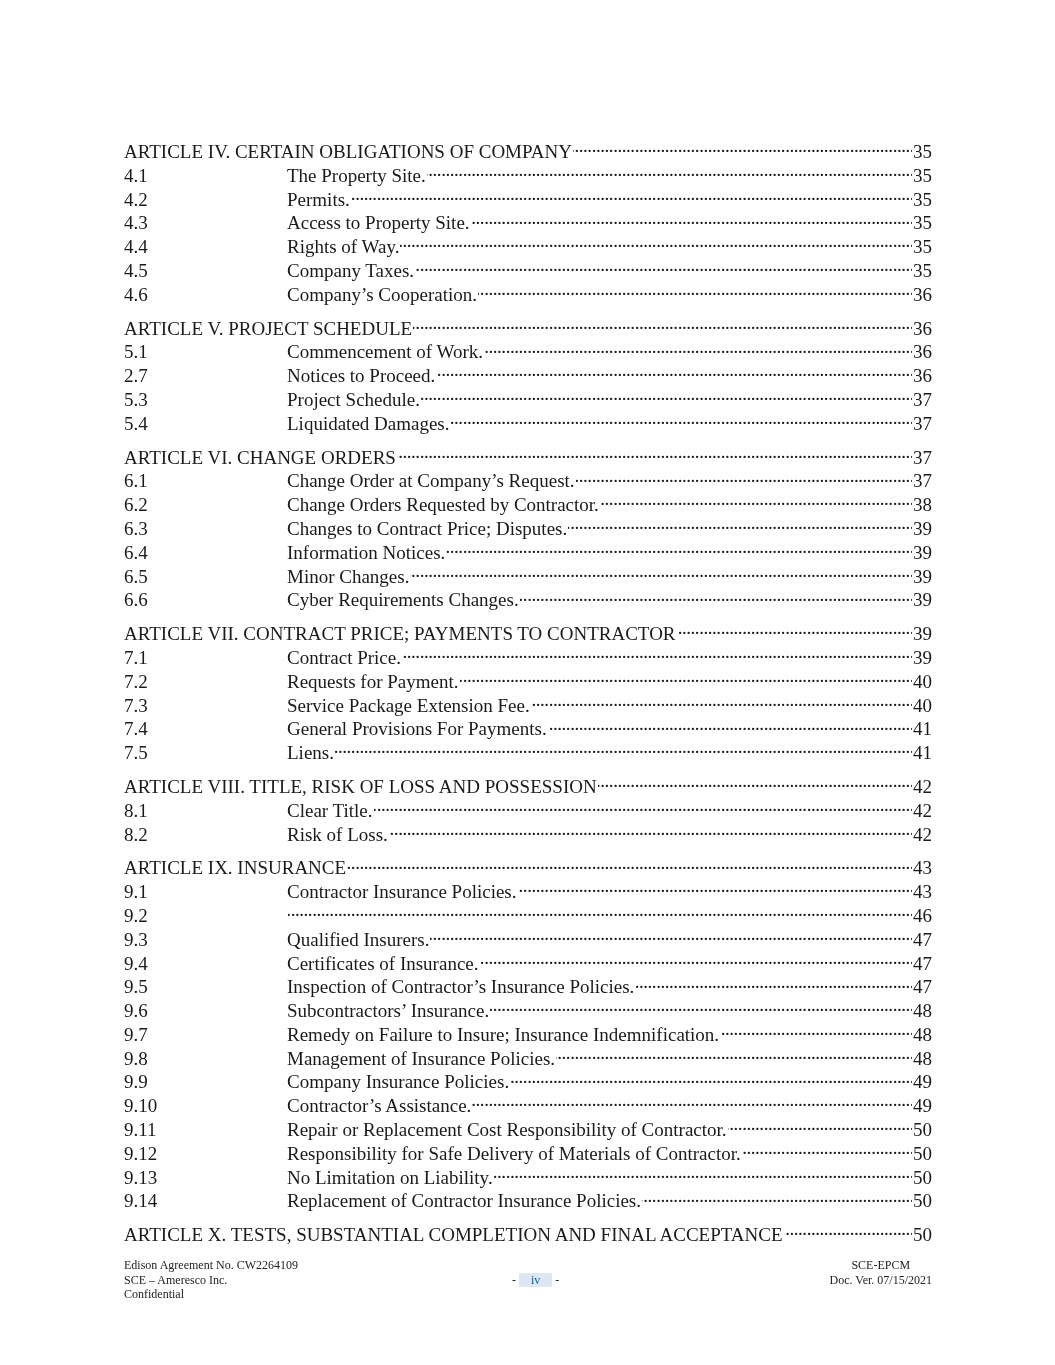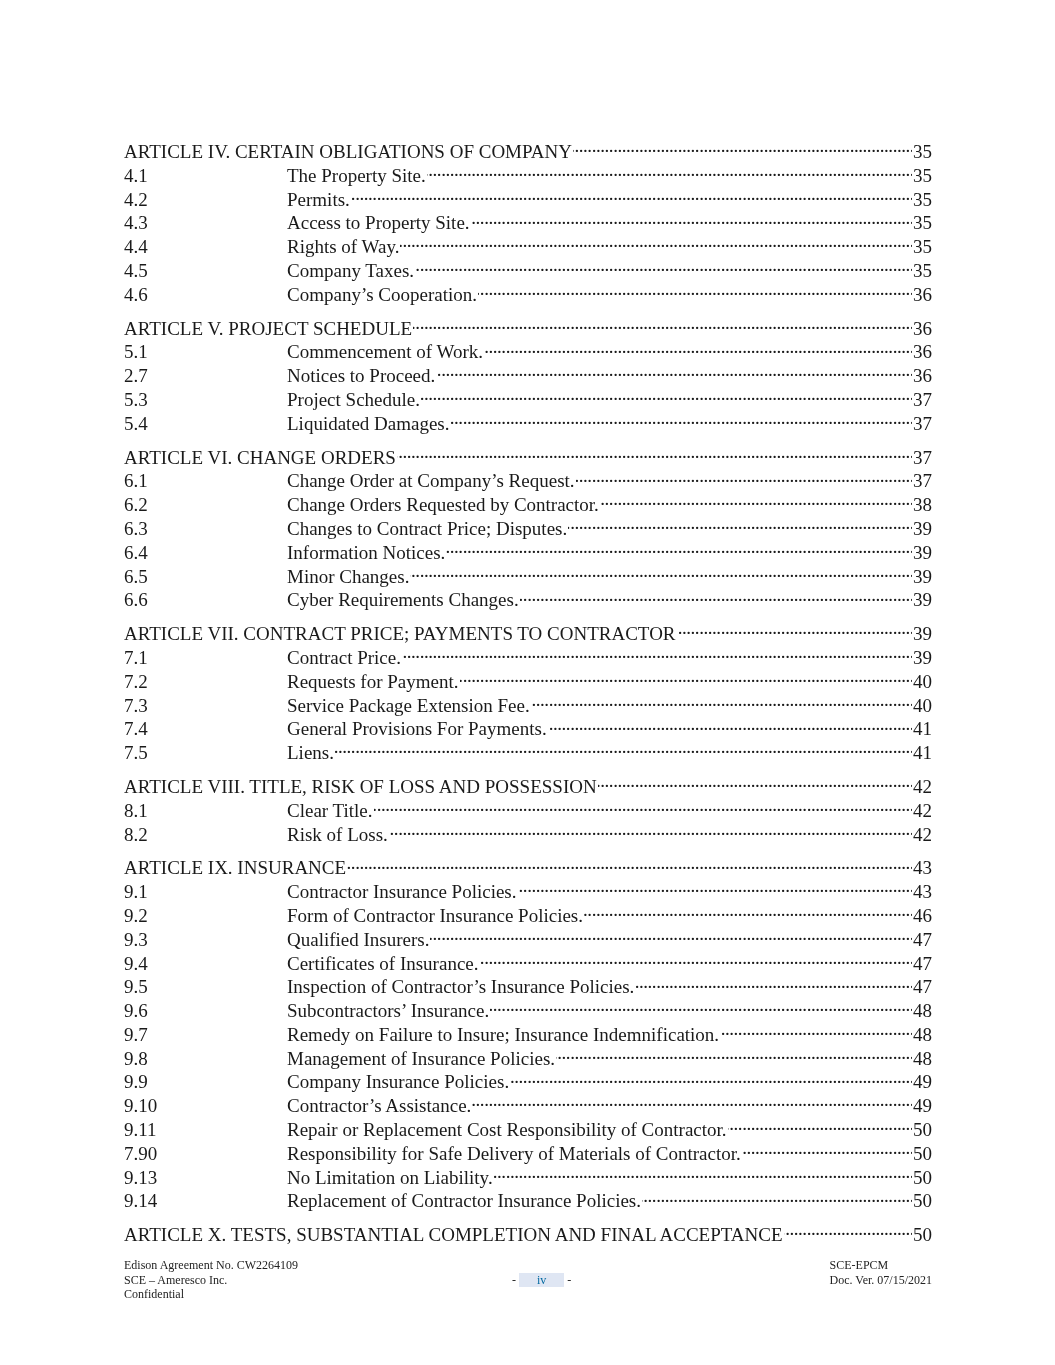--- a/index.html
+++ b/index.html
@@ -10,23 +10,23 @@
   .row.article { margin-top: 10px; }
   .row.article.first { margin-top: 0; justify-content: space-between; }
   .num { width: 163px; flex: 0 0 163px; }
   .title { flex: 0 0 auto; }
   .leader { flex: 1 1 auto; overflow: hidden; position: relative; height: 100%; margin: 0 1px; }
   .leader::before { content: ". . . . . . . . . . . . . . . . . . . . . . . . . . . . . . . . . . . . . . . . . . . . . . . . . . . . . . . . . . . . . . . . . . . . . . . . . . . . . . . . . . . . . . . . . . . . . . . . . . . . . . . . . . . . . . . . . . . . . . . . . . . . . . . . . . . . . . . . . . . . . . . . . . . . . . . . . . . . . . . . . . . . . . . . . . . . . . . . . . . . . . . . . . . . . . . . . . . . . . . . . . . . . . . . . . . . . . . . . . . . . . . . . . . . . . . . . . . . . . . . . . . . . . . . . . . . . . . . . . . . . . . . . . . . . . . . . . . . . . . . . . . . . . . . . . . . . . . . . . . . . . . . . . . . . . . . . . . . . . . . . . . . . . . . . . . . . . . . . . . . . . . . . . . . . . . . . . . . . . . . . . . . . . . . . . . . . . . . . . . . . . . . . . . . . . . . . . . . . . . . . . . . . . . . . . . . . . . . . . . . . . . . . . . . . . . . . . . . . . . . . . . . . . . . . . . . . . . . . . . . . . . . . . . . . . . . . . . . . . . . . . . . . . . . . . . . . . . . . . . . .";
     position: absolute; right: 0; bottom: 0; letter-spacing: -2.6px; line-height: 23.8px; }
   .page { flex: 0 0 auto; text-align: right; margin-top: 16px; }
   .footer { position: absolute; top: 1258px; left: 124px; width: 808px; font-size: 12px; line-height: 14.5px; color: #222; }
   .footer .left { position: absolute; left: 0; top: 0; }
-  .footer .right { position: absolute; right: 0; top: 0; text-align: left; }
+  .footer .right { position: absolute; right: 0; top: 0; text-align: center; }
   .footer .center { position: absolute; left: 388px; top: 14.5px; }
-  .footer .hl { background: #dfe6f3; color: #0369a1; padding: 0 18px; margin-top: 8px; }
+  .footer .hl { background: #dfe6f3; color: #0369a1; padding: 0 12px; margin-top: 8px; }
 </style>
 </head>
 <body>
 
 <div class="toc" id="toc">
     <div class="row article first">
       <span class="title">ARTICLE IV. CERTAIN OBLIGATIONS OF COMPANY</span>
       <span class="leader"></span>
       <span class="page">35</span>
     </div>
@@ -194,21 +194,20 @@
       <span class="page">43</span>
     </div>
     <div class="row">
       <span class="num">9.1</span>
       <span class="title">Contractor Insurance Policies.</span>
       <span class="leader"></span>
       <span class="page">43</span>
     </div>
     <div class="row">
       <span class="num">9.2</span>
-      <span class="title">Form of Contractor Insurance Policies.</span>
       <span class="leader"></span>
       <span class="page">46</span>
     </div>
     <div class="row">
       <span class="num">9.3</span>
       <span class="title">Qualified Insurers.</span>
       <span class="leader"></span>
       <span class="page">47</span>
     </div>
     <div class="row">
@@ -253,21 +252,21 @@
       <span class="leader"></span>
       <span class="page">49</span>
     </div>
     <div class="row">
       <span class="num">9.11</span>
       <span class="title">Repair or Replacement Cost Responsibility of Contractor.</span>
       <span class="leader"></span>
       <span class="page">50</span>
     </div>
     <div class="row">
-      <span class="num">7.90</span>
+      <span class="num">9.12</span>
       <span class="title">Responsibility for Safe Delivery of Materials of Contractor.</span>
       <span class="leader"></span>
       <span class="page">50</span>
     </div>
     <div class="row">
       <span class="num">9.13</span>
       <span class="title">No Limitation on Liability.</span>
       <span class="leader"></span>
       <span class="page">50</span>
     </div>

